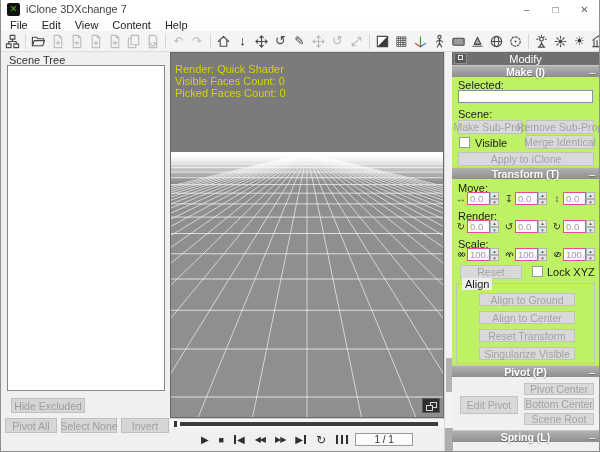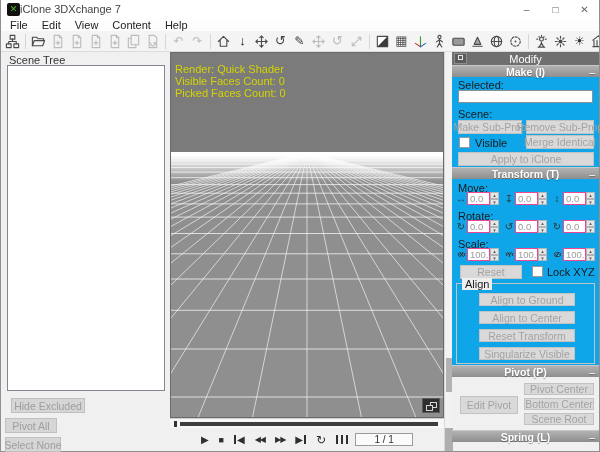--- a/index.html
+++ b/index.html
@@ -4,37 +4,37 @@
 <style>
   html,body{margin:0;padding:0;background:#cfcfcf;}
   *{box-sizing:border-box;}
   .root{position:relative;width:600px;height:452px;background:#f0f0f0;
         font-family:"Liberation Sans","DejaVu Sans",sans-serif;font-size:11px;color:#222;
         box-shadow:inset 0 0 0 1px #8f8f8f;overflow:hidden;}
   
   .titlebar{position:absolute;left:1px;top:0;width:598px;height:18px;background:#ffffff;display:flex;align-items:center;}
   .appicon{width:13px;height:13px;margin-left:6px;background:#111;border-radius:2px;display:flex;align-items:center;justify-content:center;}
   .appicon .x{color:#58b32a;font-size:9px;font-weight:bold;line-height:9px;}
-  .title{color:#444;}
+  .title{margin-left:6px;color:#444;}
   .wspacer{flex:1;}
   .wbtn{width:29px;height:18px;display:flex;align-items:center;justify-content:center;color:#666;font-size:10px;}
   
   .menubar{position:absolute;left:1px;top:18px;width:598px;height:13px;background:#fdfdfd;display:flex;align-items:center;padding-left:2px;}
   .menu-item{padding:0 7px;color:#222;}
   
   .toolbar{position:absolute;left:1px;top:31px;width:598px;height:21px;background:#f4f4f4;border-bottom:1px solid #dcdcdc;
            display:flex;align-items:center;padding-left:2px;overflow:hidden;}
   .tb-btn{width:17px;height:17px;display:flex;align-items:center;justify-content:center;flex:0 0 auto;margin:0 1px;}
   .tb-btn .ch{font-size:12px;line-height:12px;}
   .tb-div{width:1px;height:15px;background:#d6d6d6;margin:0 3px;flex:0 0 auto;}
   
   .leftpanel{position:absolute;left:1px;top:52px;width:169px;height:399px;background:#f0f0f0;}
   .st-title{position:absolute;left:8px;top:2px;color:#333;}
   .listbox{position:absolute;left:6px;top:13px;width:158px;height:326px;background:#fff;border:1px solid #828790;}
-  .btnrow{position:absolute;display:flex;flex-direction:column;}
+  .btnrow{position:absolute;display:flex;}
   .r1{left:10px;top:346px;gap:6px;}
   .r2{left:4px;top:366px;gap:4px;}
   .gbtn{height:15px;background:#d6d6d6;border:1px solid #c0c0c0;color:#9e9e9e;font-size:10.5px;
         display:flex;align-items:center;justify-content:center;white-space:nowrap;}
   .r1 .gbtn{width:74px;}
   .r2 .gbtn:nth-child(1){width:52px;}
   .r2 .gbtn:nth-child(2){width:56px;}
   .r2 .gbtn:nth-child(3){width:48px;}
   
   .viewport{position:absolute;left:170px;top:52px;width:274px;height:366px;border:1px solid #6a6a6a;background:#7b7b7b;overflow:hidden;}
@@ -51,21 +51,21 @@
   .tbtn{display:flex;align-items:center;justify-content:center;color:#2f2f2f;gap:1px;height:14px;}
   .tbtn .g{font-size:10px;line-height:10px;}
   .tbtn .small{font-size:8px;letter-spacing:-1px;}
   .tbtn .vbar{display:inline-block;width:2px;height:9px;background:#2f2f2f;}
   .framebox{width:58px;height:13px;background:#fbfbfb;border:1px solid #9a9a9a;display:flex;align-items:center;justify-content:center;font-size:10px;color:#333;}
   
   .vscroll{position:absolute;left:444px;top:52px;width:8px;height:399px;background:#f2f2f2;border-left:1px solid #d8d8d8;}
   .vthumb{position:absolute;left:1px;top:306px;width:6px;height:34px;background:#b2b2b2;}
   .vblock{position:absolute;left:0;top:376px;width:8px;height:23px;background:#aeaeae;}
   
-  .rightpanel{position:absolute;left:452px;top:52px;width:147px;height:320px;background:#0ea5e9;}
+  .rightpanel{position:absolute;left:452px;top:52px;width:147px;height:320px;background:#bef264;}
   .rp{position:absolute;}
   .modhead{left:0;top:0;width:147px;height:13px;background:#6f6f6f;color:#fff;display:flex;align-items:center;justify-content:center;}
   .undock{position:absolute;left:2px;top:1px;width:13px;height:11px;background:#5a5a5a;border:1px solid #8d8d8d;}
   .undock .sq{width:5px;height:5px;border:1px solid #e8e8e8;display:block;margin:1px auto;}
   .sechead{width:147px;height:12px;background:linear-gradient(#b2b2b2,#8e8e8e);color:#fff;font-weight:bold;font-size:10.5px;
            display:flex;align-items:center;justify-content:center;text-shadow:0 1px 1px rgba(0,0,0,.35);border-top:1px solid #c8c8c8;}
   .sechead .col{position:absolute;right:4px;font-weight:normal;}
   .lbl{color:#1a1a1a;}
   .textbox{background:#fff;border:1px solid #8a8f98;}
   .dbtn{background:#d9d9d9;border:1px solid #c2c2c2;color:#a3a3a3;font-size:10.5px;display:flex;align-items:center;justify-content:center;white-space:nowrap;}
@@ -462,21 +462,21 @@
         </div>
         <div class="spin-grp">
           <span class="spin-ico">↕</span>
           <span class="spin-field">0.0</span>
           <span class="spin-btns">
             <span>▴</span>
             <span>▾</span>
           </span>
         </div>
       </div>
-    <div class="rp lbl" style="left:6px;top:158px;">Rotate:</div>
+    <div class="rp lbl" style="left:6px;top:158px;">Render:</div>
     <div class="rp spin-row" style="left:3px;top:168px;width:142px;">
         <div class="spin-grp">
           <span class="spin-ico">↻</span>
           <span class="spin-field">0.0</span>
           <span class="spin-btns">
             <span>▴</span>
             <span>▾</span>
           </span>
         </div>
         <div class="spin-grp">

